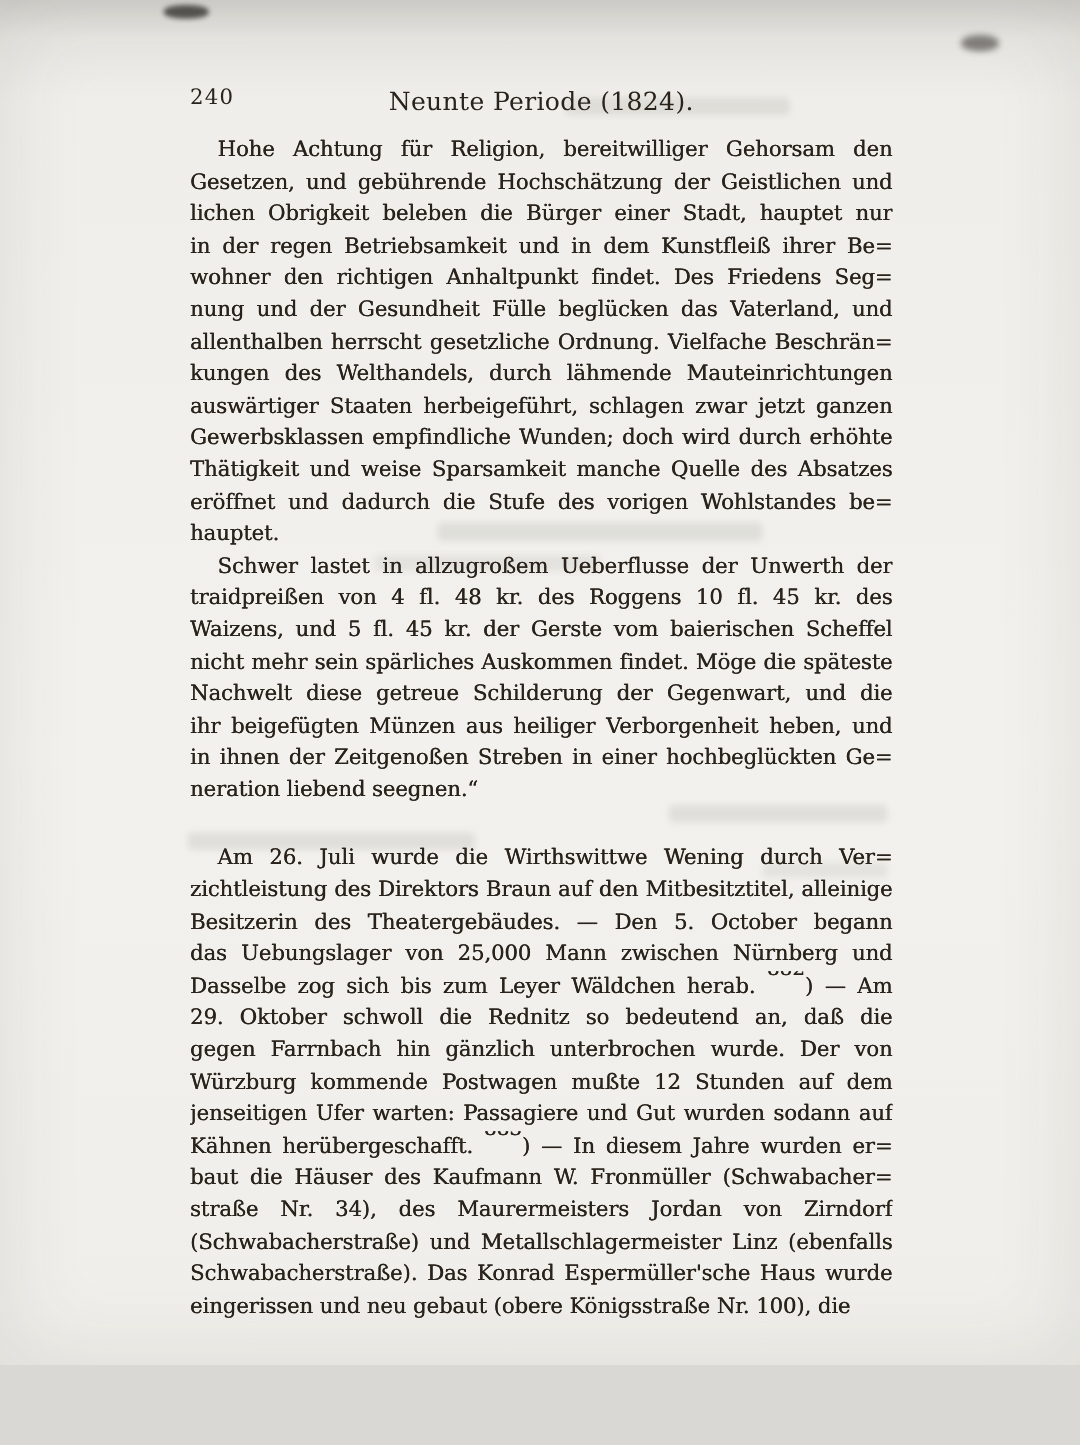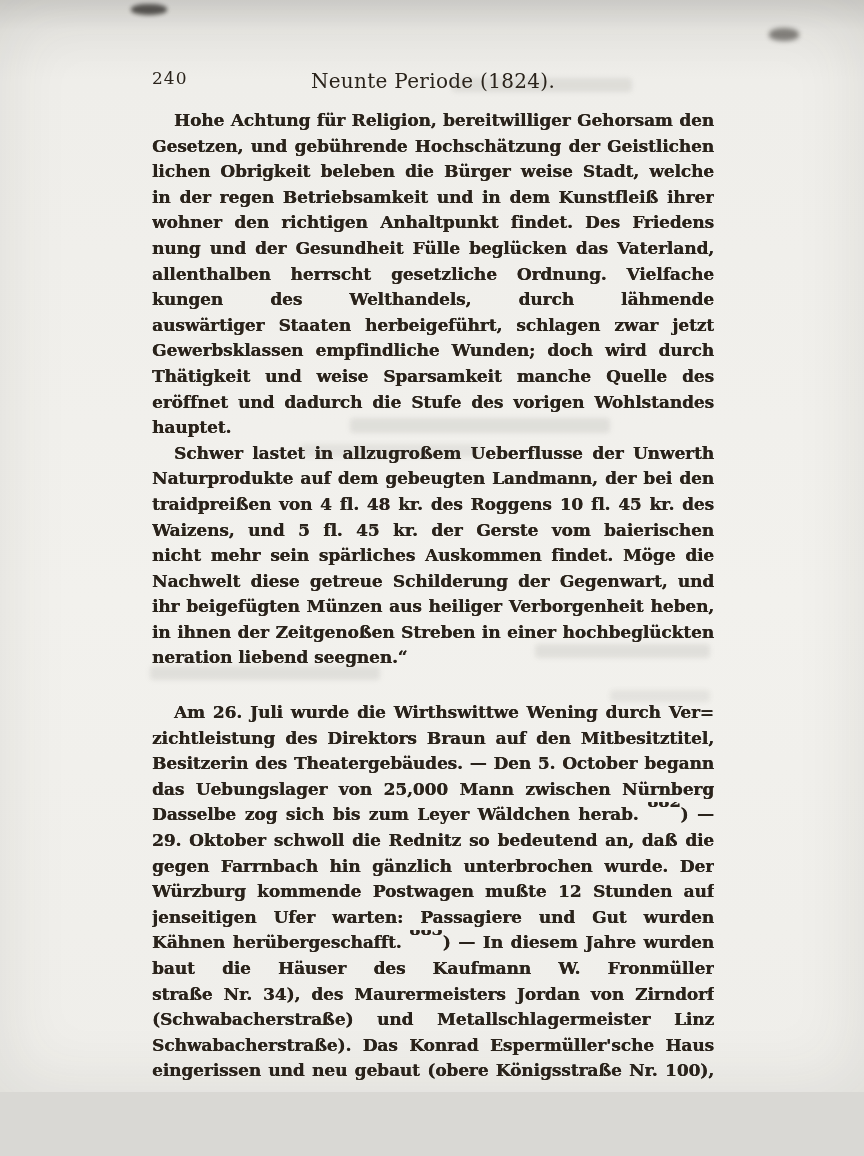--- a/index.html
+++ b/index.html
@@ -38,21 +38,21 @@
   }
   .text-block {
     position: absolute;
     top: 108px;
     left: 152px;
     width: 562px;
     font-size: 17px;
     letter-spacing: -0.1px;
     text-shadow: 0.25px 0 0 currentColor;
   }
-  .paragraph { margin: 0; font-weight: bold; }
+  .paragraph { margin: 0; }
   .paragraph.gap { margin-top: 29px; }
   .line {
     height: 25.6px;
     line-height: 25.6px;
     text-align: justify;
     text-align-last: justify;
     overflow: hidden;
     white-space: normal;
   }
   .line.last { text-align-last: left; }
@@ -103,35 +103,34 @@
 
   <div class="page-header">
     <span class="page-number">240</span>
     <span class="running-title">Neunte Periode (1824).</span>
   </div>
 
   <div class="text-block">
       <div class="paragraph">
         <div class="line first">Hohe Achtung für Religion, bereitwilliger Gehorsam den</div>
         <div class="line">Gesetzen, und gebührende Hochschätzung der Geistlichen und welt=</div>
-        <div class="line">lichen Obrigkeit beleben die Bürger weise Stadt, welche nur</div>
+        <div class="line">lichen Obrigkeit beleben die Bürger einer Stadt, hauptet nur</div>
         <div class="line">in der regen Betriebsamkeit und in dem Kunstfleiß ihrer Be=</div>
         <div class="line">wohner den richtigen Anhaltpunkt findet. Des Friedens Seg=</div>
         <div class="line">nung und der Gesundheit Fülle beglücken das Vaterland, und</div>
         <div class="line">allenthalben herrscht gesetzliche Ordnung. Vielfache Beschrän=</div>
         <div class="line">kungen des Welthandels, durch lähmende Mauteinrichtungen</div>
         <div class="line">auswärtiger Staaten herbeigeführt, schlagen zwar jetzt ganzen</div>
         <div class="line">Gewerbsklassen empfindliche Wunden; doch wird durch erhöhte</div>
         <div class="line">Thätigkeit und weise Sparsamkeit manche Quelle des Absatzes</div>
         <div class="line">eröffnet und dadurch die Stufe des vorigen Wohlstandes be=</div>
         <div class="line last">hauptet.</div>
       </div>
       <div class="paragraph">
         <div class="line first">Schwer lastet in allzugroßem Ueberflusse der Unwerth der</div>
-        <div class="line">Naturprodukte auf dem gebeugten Landmann, der bei den Ge=</div>
         <div class="line">traidpreißen von 4 fl. 48 kr. des Roggens 10 fl. 45 kr. des</div>
         <div class="line">Waizens, und 5 fl. 45 kr. der Gerste vom baierischen Scheffel</div>
         <div class="line">nicht mehr sein spärliches Auskommen findet. Möge die späteste</div>
         <div class="line">Nachwelt diese getreue Schilderung der Gegenwart, und die</div>
         <div class="line">ihr beigefügten Münzen aus heiliger Verborgenheit heben, und</div>
         <div class="line">in ihnen der Zeitgenoßen Streben in einer hochbeglückten Ge=</div>
         <div class="line last">neration liebend seegnen.“</div>
       </div>
       <div class="paragraph gap">
         <div class="line first">Am 26. Juli wurde die Wirthswittwe Wening durch Ver=</div>

